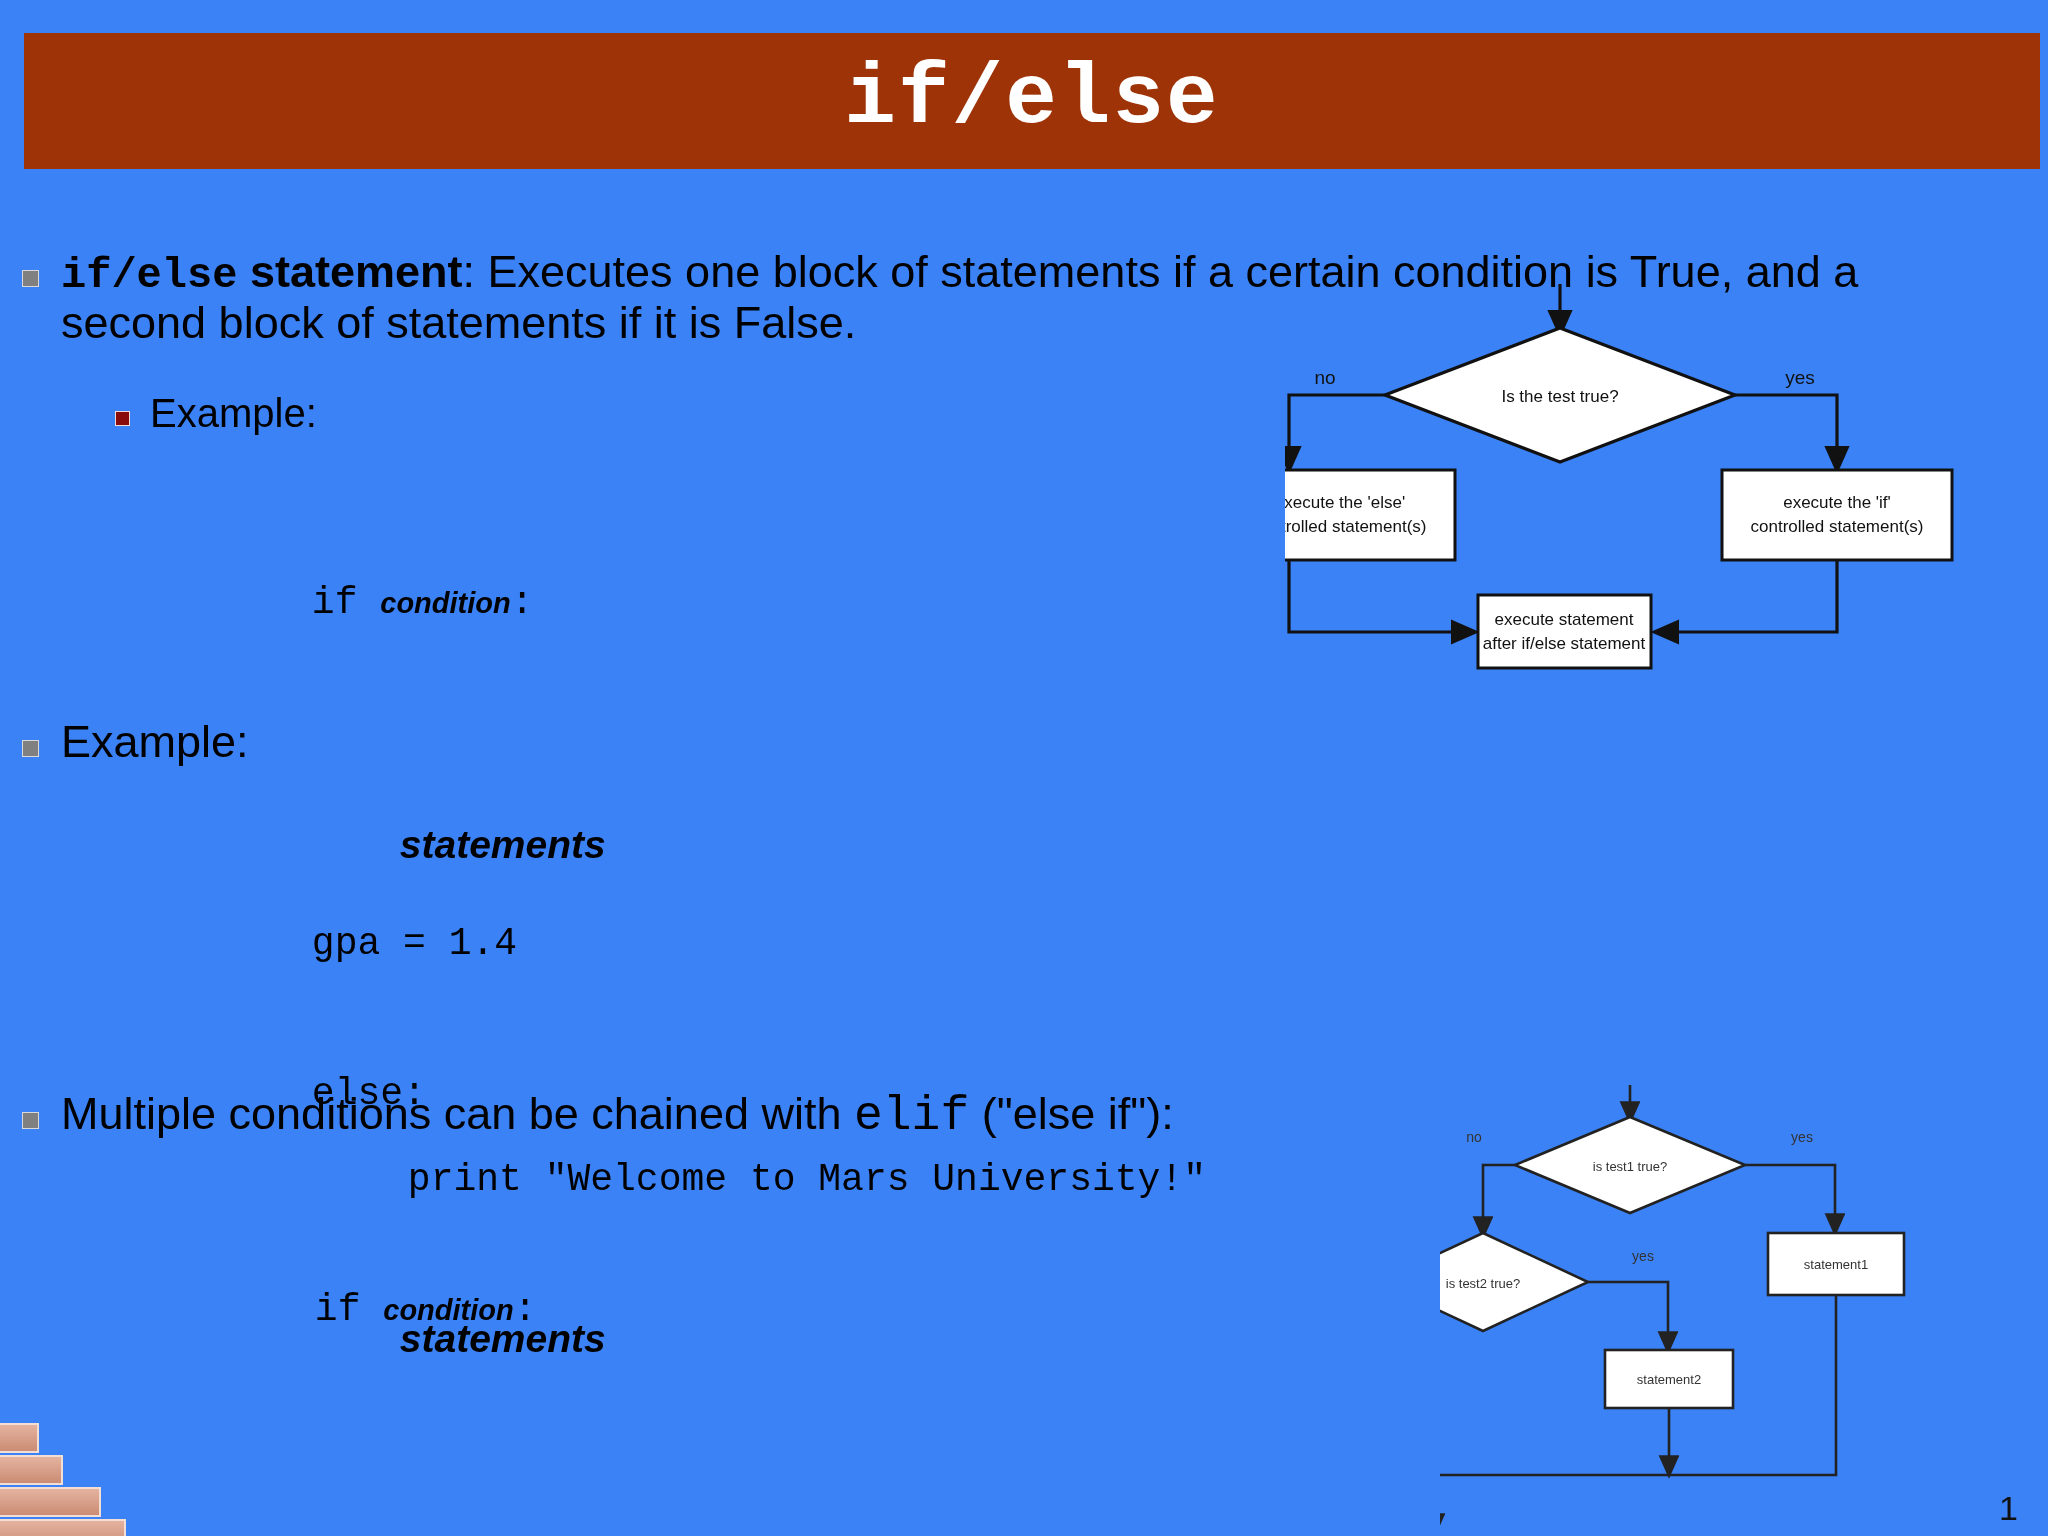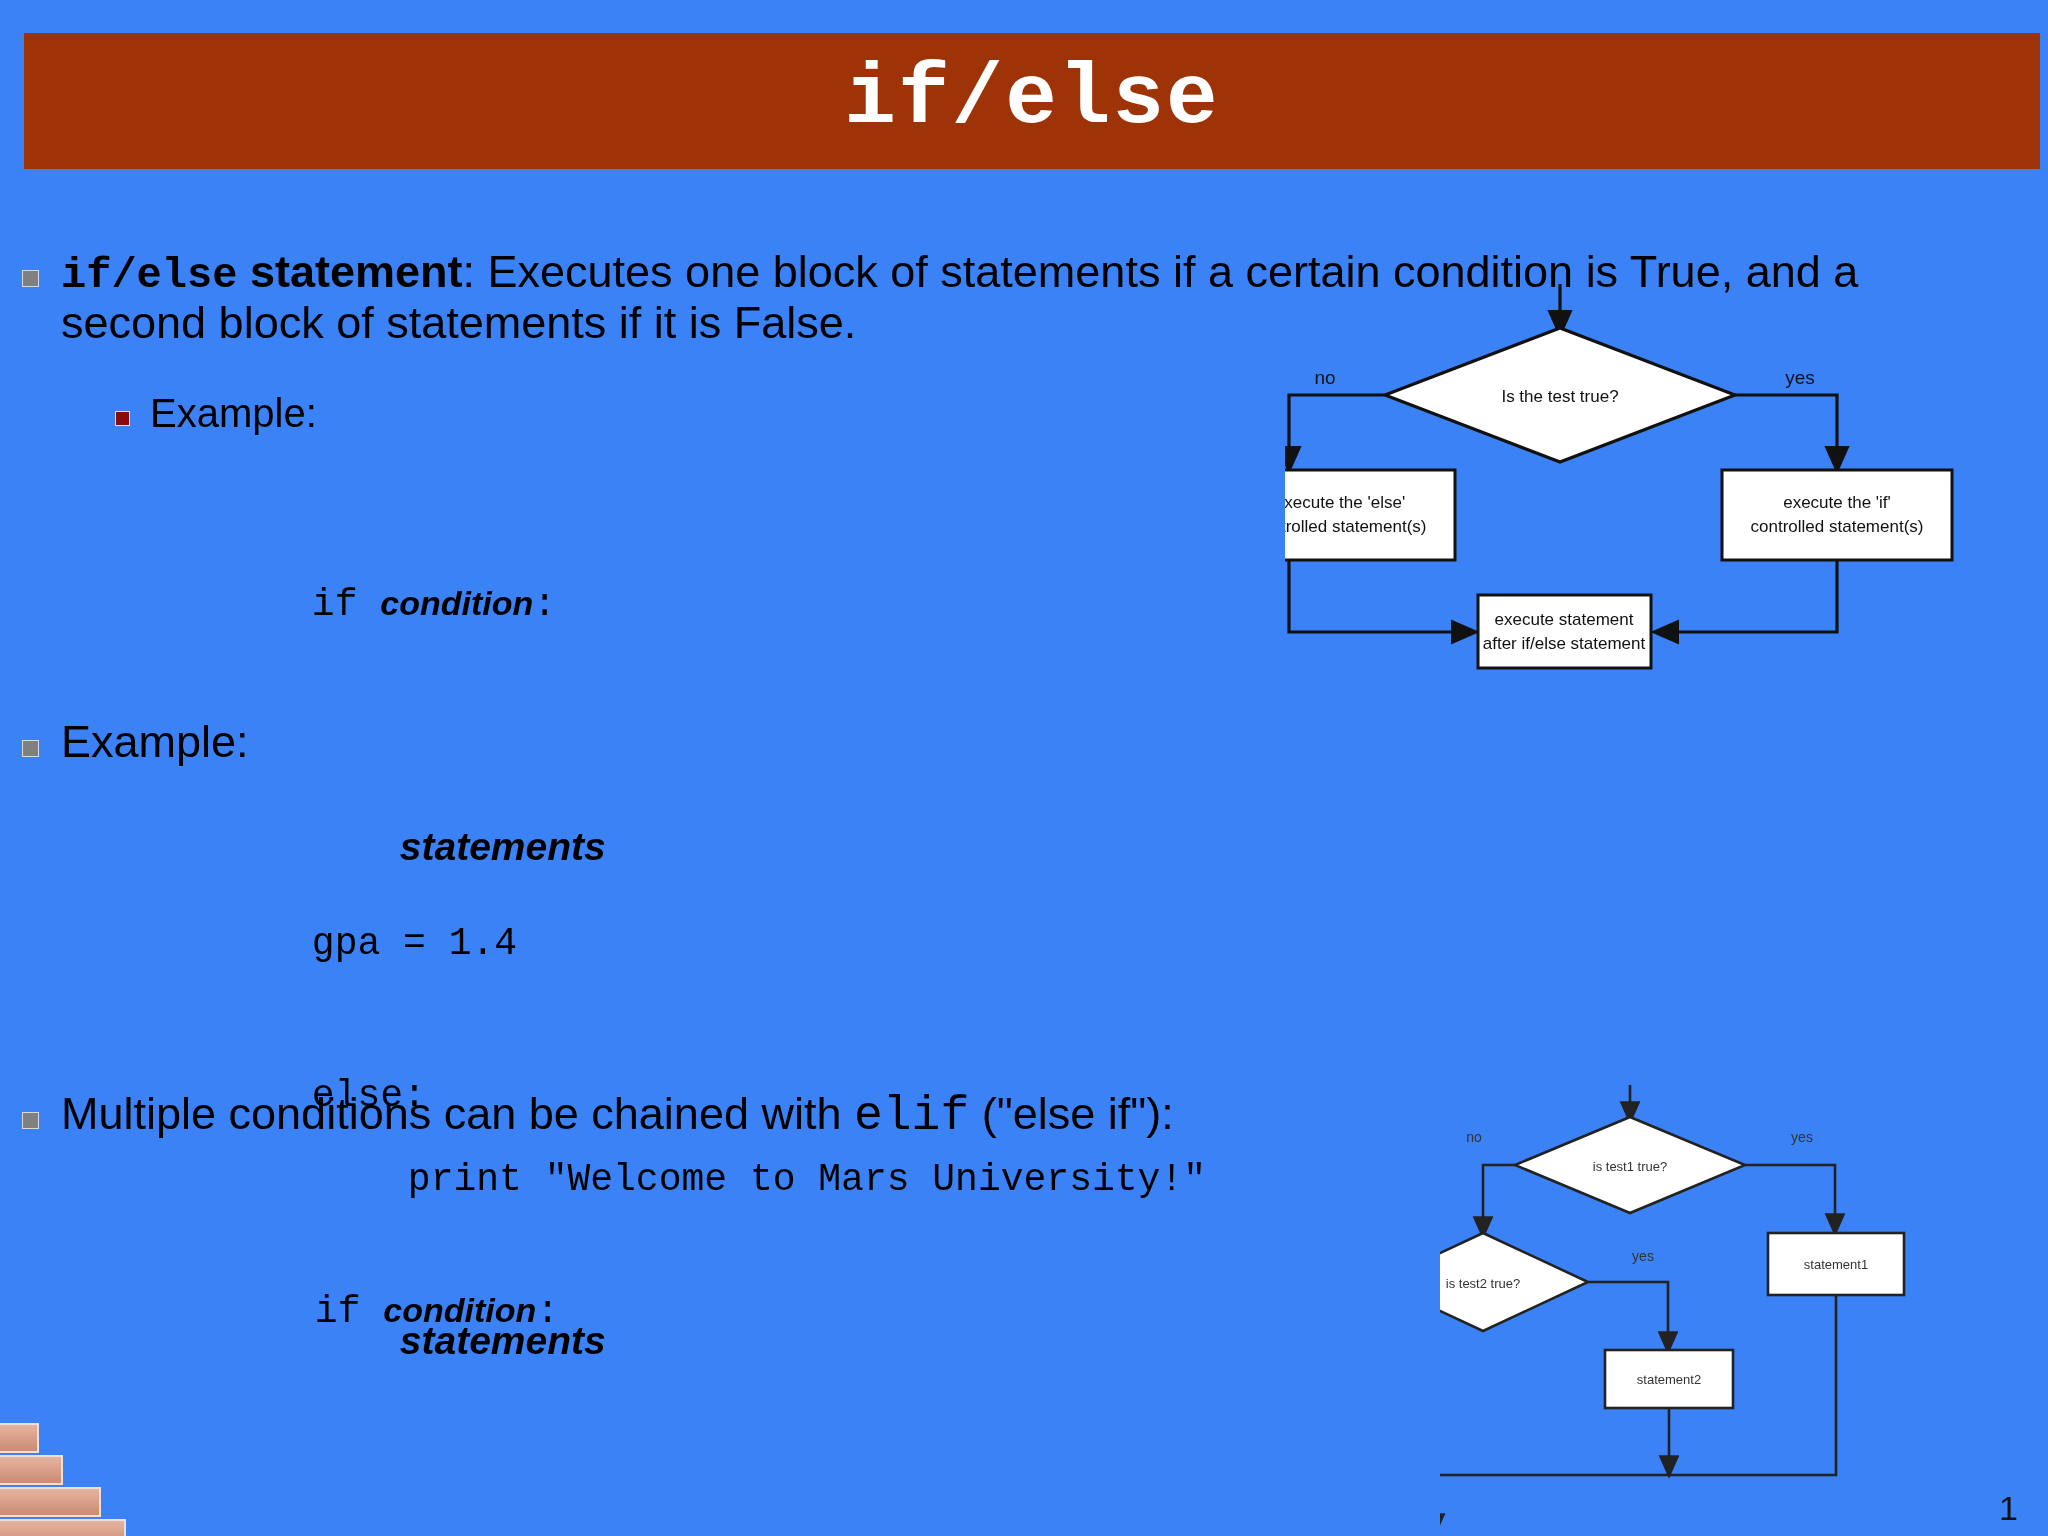--- a/index.html
+++ b/index.html
@@ -62,21 +62,21 @@
   }
   .code .stm{
     font-family:"Liberation Sans", sans-serif;
     font-weight:bold;font-style:italic;
     font-size:39px;
     margin-top:44px;
   }
   .code .cond{
     font-family:"Liberation Sans", sans-serif;
     font-weight:bold;font-style:italic;
-    font-size:34px;
+    font-size:29px;
   }
   .code-line{height:42px;}
 
   .example-code{
     position:absolute;
     font-family:"Liberation Mono", monospace;
     font-size:38px;color:#000;white-space:pre;line-height:1.06;
   }
 
   

